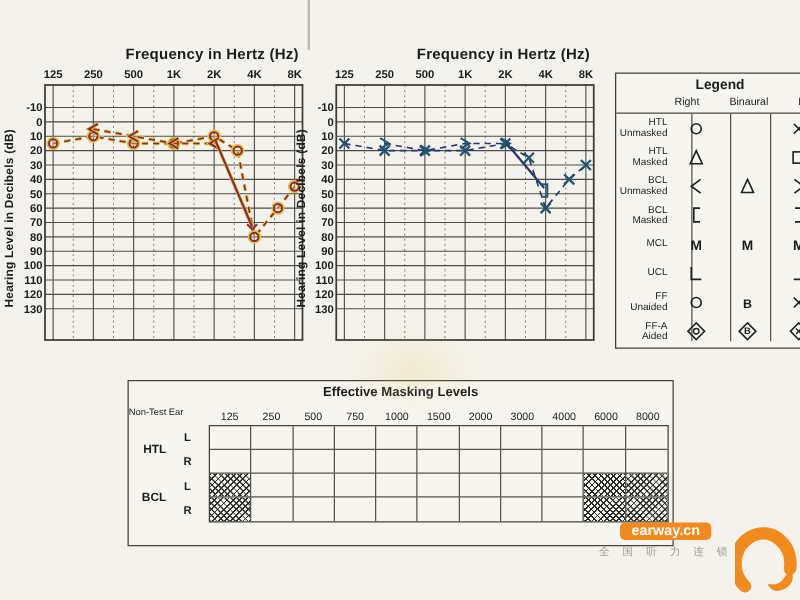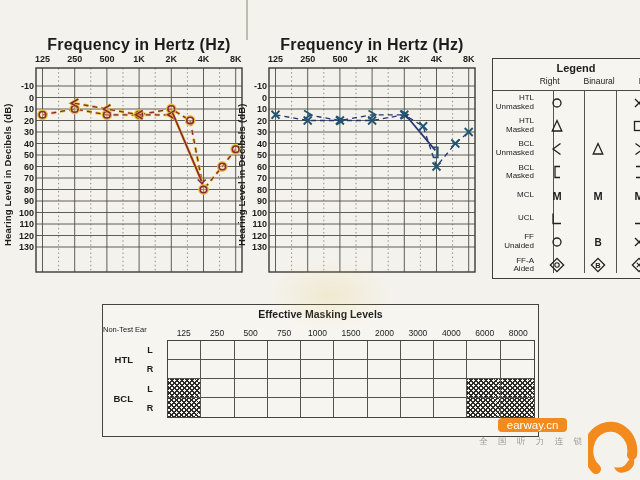--- a/index.html
+++ b/index.html
@@ -8,21 +8,21 @@
     background:#f4f2ec;
     font-family:"Liberation Sans", sans-serif;
     color:#1c1c1c;
   }
   body::after{
     content:"";position:absolute;left:270px;top:260px;width:120px;height:70px;
     background:radial-gradient(ellipse at center, rgba(228,204,110,.22), rgba(228,204,110,0) 70%);
     pointer-events:none;
   }
   .fold{position:absolute;left:246px;top:0;width:2px;height:40px;background:rgba(125,120,108,.45);}
-  .chart-title{position:absolute;font-size:16px;font-weight:bold;text-align:center;letter-spacing:.2px;}
+  .chart-title{position:absolute;font-size:12px;font-weight:bold;text-align:right;letter-spacing:.2px;}
   .ylab{
     position:absolute;font-size:9.5px;font-weight:bold;width:13px;
     writing-mode:vertical-rl;transform:rotate(180deg);
     text-align:center;letter-spacing:.2px;white-space:nowrap;
   }
   svg text{font-family:"Liberation Sans", sans-serif;fill:#1c1c1c;}
 
   
   .legend{position:absolute;left:492px;top:58px;width:168px;height:221px;
     border:1.5px solid #3f3e38;background:rgba(250,249,244,.45);box-sizing:border-box;}
@@ -57,21 +57,21 @@
   .mask-cell.lastcol{border-right:none;} .mask-cell.lastrow{border-bottom:none;}
   .hatch{background-image:
     repeating-linear-gradient(45deg,#2b2b28 0,#2b2b28 1px,transparent 1px,transparent 3.5px),
     repeating-linear-gradient(135deg,#2b2b28 0,#2b2b28 1px,transparent 1px,transparent 3.5px);}
 
   
   .logo{position:absolute;left:468px;top:413px;width:172px;height:66px;}
   .logo-text{position:absolute;right:54px;top:2px;text-align:center;}
   .logo-brand{font-size:25px;font-weight:bold;color:#56b22c;letter-spacing:2px;line-height:1.1;
     text-shadow:0 0 1px rgba(255,255,255,.9);}
-  .logo-pill{display:inline-block;background:#f28a1e;color:#fff;font-size:11.5px;font-weight:normal;
+  .logo-pill{display:inline-block;background:#f28a1e;color:#fff;font-size:11.5px;font-weight:bold;
     border-radius:4px;padding:0 9px;line-height:14px;margin-top:1px;}
   .logo-tagline{font-size:8.5px;color:#9c9c94;letter-spacing:4px;margin-top:3px;white-space:nowrap;}
   .logo-swoosh{position:absolute;right:0;top:0;}
 </style>
 </head>
 <body>
 
 <div class="fold"></div>
 
 <div class="chart-title" style="left:39px;top:36px;width:200px;">Frequency in Hertz (Hz)</div>

